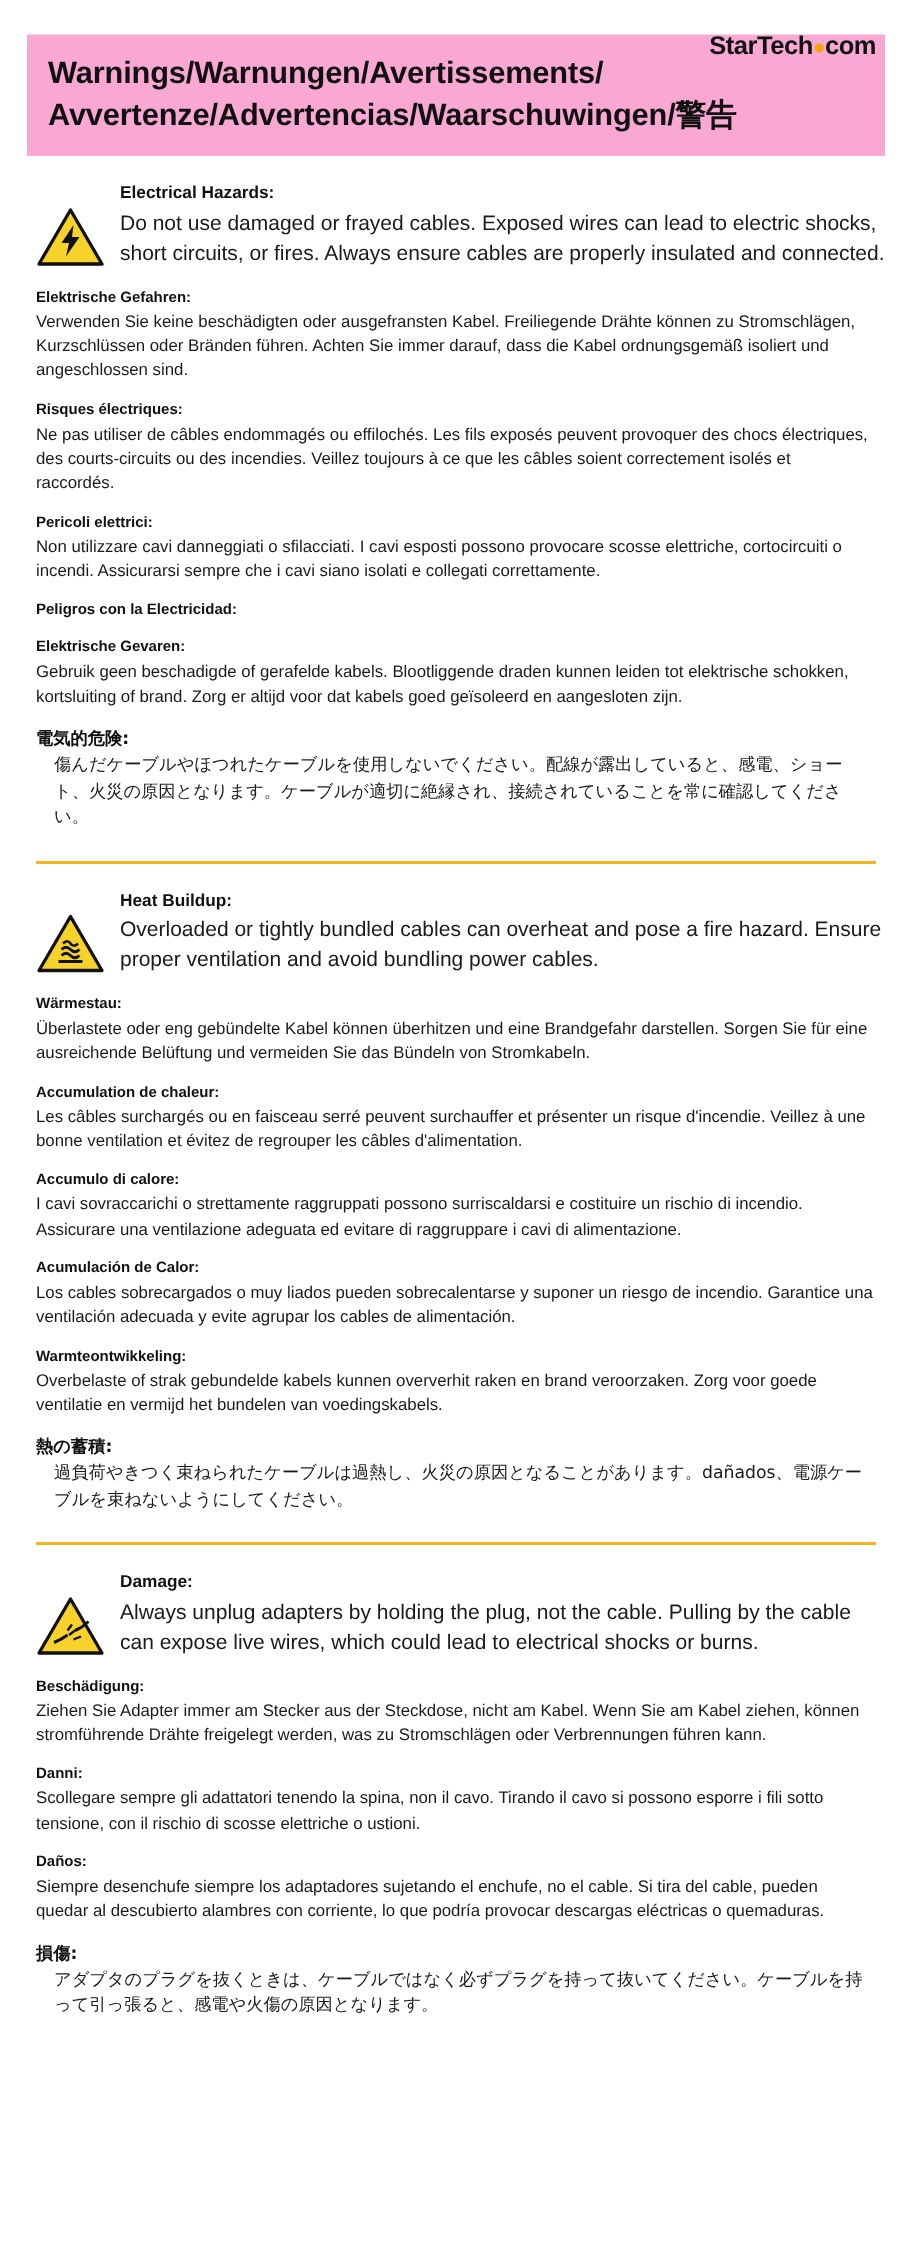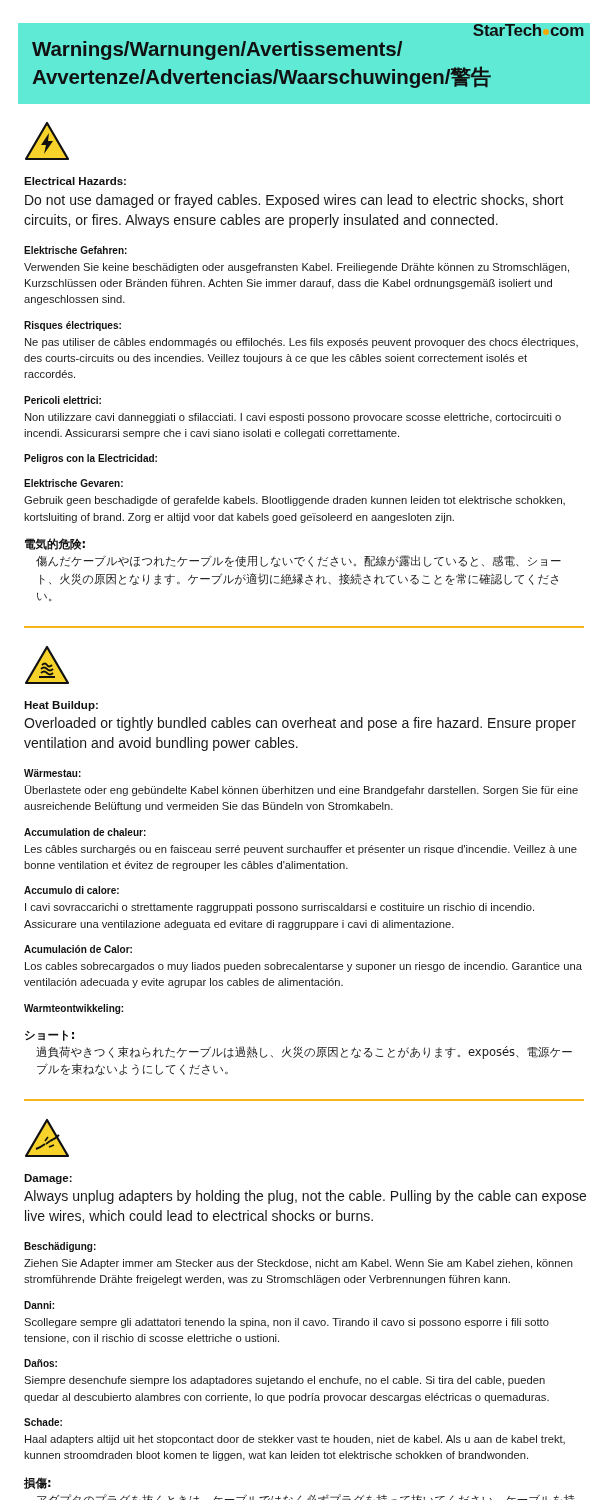--- a/index.html
+++ b/index.html
@@ -51,42 +51,41 @@
     top: -1px;
   }
   .brand .com {
     font-weight: bold;
     color: #111111;
     margin-top: 39px;
   }
 
   
   .title-band {
-    background: #5eead4;
+    background: #f9a8d4;
     padding: 12px 14px 14px 14px;
     margin: 0 0 0 0;
   }
   .title-band .line {
     font-size: 20.5px;
     font-weight: bold;
     color: #111111;
     line-height: 1.35;
     letter-spacing: -0.1px;
   }
 
   
   .section {
     padding-top: 14px;
   }
   .section-head {
     display: flex;
-    align-items: flex-start;
+    align-items: flex-end;
     gap: 10px;
     padding: 2px 0 2px 6px;
-    flex-direction: column;
   }
   .warn-icon {
     flex: 0 0 auto;
     width: 46px;
     height: 42px;
     position: relative;
   }
   .warn-icon svg { display: block; }
   .head-text {
     padding-top: 2px;
@@ -221,24 +220,25 @@
     <div class="block">
       <div class="lbl">Accumulo di calore:</div>
       <div class="txt">I cavi sovraccarichi o strettamente raggruppati possono surriscaldarsi e costituire un rischio di incendio. Assicurare una ventilazione adeguata ed evitare di raggruppare i cavi di alimentazione.</div>
     </div>
     <div class="block">
       <div class="lbl">Acumulación de Calor:</div>
       <div class="txt">Los cables sobrecargados o muy liados pueden sobrecalentarse y suponer un riesgo de incendio. Garantice una ventilación adecuada y evite agrupar los cables de alimentación.</div>
     </div>
     <div class="block">
       <div class="lbl">Warmteontwikkeling:</div>
+      <div class="txt">Overbelaste of strak gebundelde kabels kunnen oververhit raken en brand veroorzaken. Zorg voor goede ventilatie en vermijd het bundelen van voedingskabels.</div>
     </div>
     <div class="block jp">
-      <div class="lbl">ショート:</div>
-      <div class="txt">過負荷やきつく束ねられたケーブルは過熱し、火災の原因となることがあります。exposés、電源ケーブルを束ねないようにしてください。</div>
+      <div class="lbl">熱の蓄積:</div>
+      <div class="txt">過負荷やきつく束ねられたケーブルは過熱し、火災の原因となることがあります。dañados、電源ケーブルを束ねないようにしてください。</div>
     </div>
 
     <div class="divider"></div>
   </div>
 
   <div class="section">
     <div class="section-head">
       <div class="warn-icon">
         <svg width="46" height="42" viewBox="0 0 46 42" xmlns="http://www.w3.org/2000/svg">
           <polygon points="23,3 44,39 2,39" fill="#f6d22b" stroke="#111111" stroke-width="2.2" stroke-linejoin="round"></polygon>
@@ -258,23 +258,19 @@
       <div class="txt">Ziehen Sie Adapter immer am Stecker aus der Steckdose, nicht am Kabel. Wenn Sie am Kabel ziehen, können stromführende Drähte freigelegt werden, was zu Stromschlägen oder Verbrennungen führen kann.</div>
     </div>
     <div class="block">
       <div class="lbl">Danni:</div>
       <div class="txt">Scollegare sempre gli adattatori tenendo la spina, non il cavo. Tirando il cavo si possono esporre i fili sotto tensione, con il rischio di scosse elettriche o ustioni.</div>
     </div>
     <div class="block">
       <div class="lbl">Daños:</div>
       <div class="txt">Siempre desenchufe siempre los adaptadores sujetando el enchufe, no el cable. Si tira del cable, pueden quedar al descubierto alambres con corriente, lo que podría provocar descargas eléctricas o quemaduras.</div>
     </div>
-    <div class="block">
-      <div class="lbl">Schade:</div>
-      <div class="txt">Haal adapters altijd uit het stopcontact door de stekker vast te houden, niet de kabel. Als u aan de kabel trekt, kunnen stroomdraden bloot komen te liggen, wat kan leiden tot elektrische schokken of brandwonden.</div>
-    </div>
     <div class="block jp">
       <div class="lbl">損傷:</div>
       <div class="txt">アダプタのプラグを抜くときは、ケーブルではなく必ずプラグを持って抜いてください。ケーブルを持って引っ張ると、感電や火傷の原因となります。</div>
     </div>
   </div>
 
 </div>
 
 </body></html>

